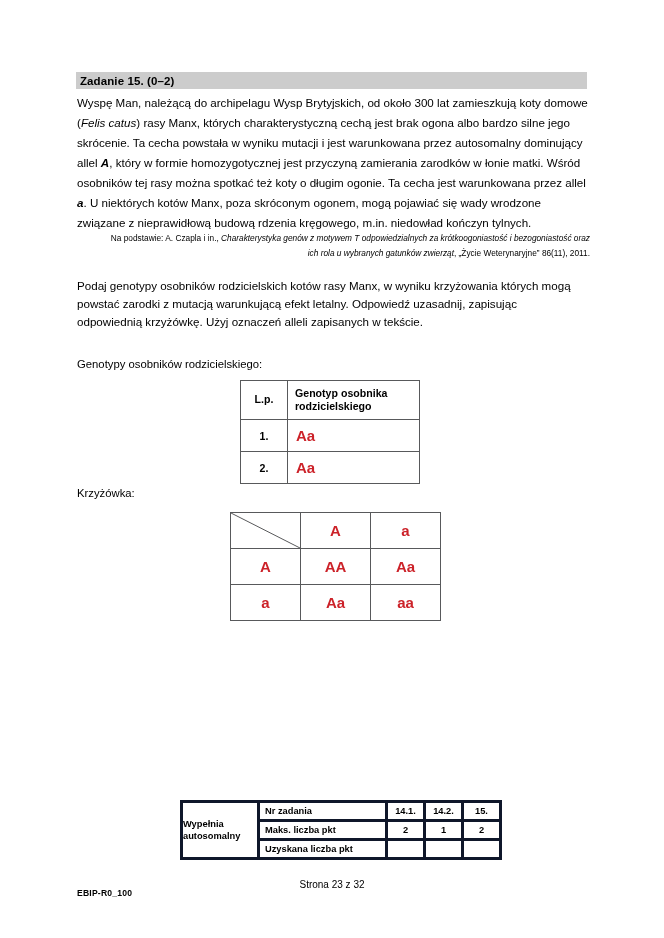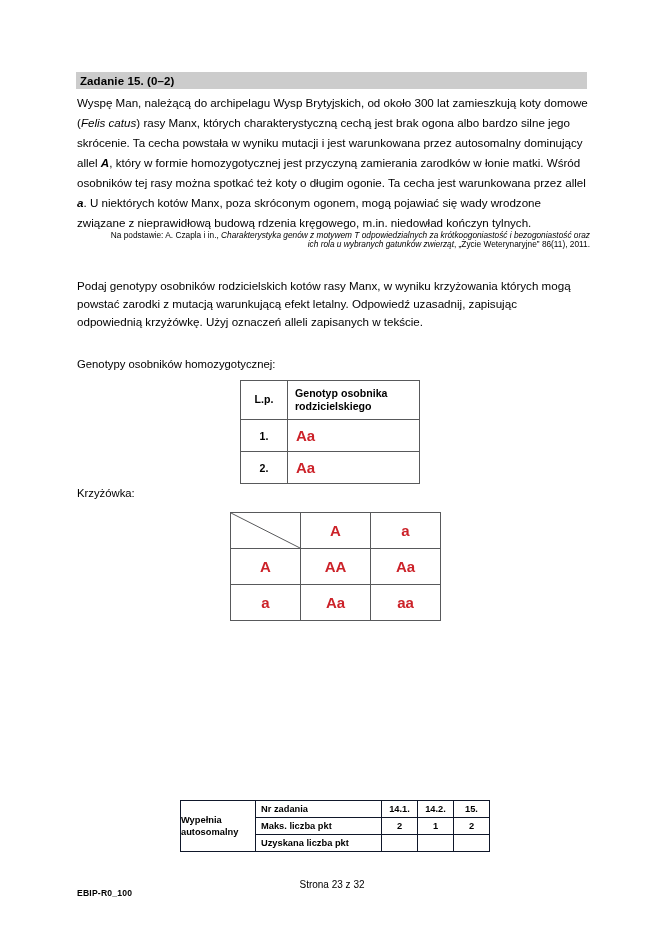--- a/index.html
+++ b/index.html
@@ -52,21 +52,21 @@
   .body-text em { font-style: italic; }
   .body-text b  { font-weight: bold; font-style: italic; }
 
   
   .source {
     position: absolute;
     left: 100px;
     top: 231px;
     width: 490px;
     font-size: 8.3px;
-    line-height: 9px;
+    line-height: 15px;
     text-align: right;
     font-style: italic;
   }
   .source .roman { font-style: normal; }
 
   
   .prompt {
     position: absolute;
     left: 77px;
     top: 277px;
@@ -168,21 +168,21 @@
     position: absolute;
     left: 180px;
     top: 800px;
     width: 300px;
     border-collapse: collapse;
     table-layout: fixed;
     font-size: 9.3px;
     font-weight: bold;
   }
   .examiner td {
-    border: 1px solid #0f172a;
+    border: 3px solid #0f172a;
     padding: 0;
     height: 16px;
     vertical-align: middle;
   }
   .ex-title {
     width: 74px;
     text-align: left;
     line-height: 12.5px;
   }
   .ex-rowlabel {
@@ -226,21 +226,21 @@
   <div class="body-text">
     <span>Wyspę Man, należącą do archipelagu Wysp Brytyjskich, od około 300 lat zamieszkują koty domowe (</span><em>Felis catus</em><span>) rasy Manx, których charakterystyczną cechą jest brak ogona albo bardzo silne jego skrócenie. Ta cecha powstała w wyniku mutacji i jest warunkowana przez autosomalny dominujący allel </span><b>A</b><span>, który w formie homozygotycznej jest przyczyną zamierania zarodków w łonie matki. Wśród osobników tej rasy można spotkać też koty o długim ogonie. Ta cecha jest warunkowana przez allel </span><b>a</b><span>. U niektórych kotów Manx, poza skróconym ogonem, mogą pojawiać się wady wrodzone związane z nieprawidłową budową rdzenia kręgowego, m.in. niedowład kończyn tylnych.</span>
   </div>
 
   <div class="source">
     <span class="roman">Na podstawie: A. Czapla i in., </span><span>Charakterystyka genów z motywem T odpowiedzialnych za krótkoogoniastość i bezogoniastość oraz ich rola u wybranych gatunków zwierząt</span><span class="roman">, „Życie Weterynaryjne” 86(11), 2011.</span>
   </div>
 
   <div class="prompt">Podaj genotypy osobników rodzicielskich kotów rasy Manx, w wyniku krzyżowania których mogą powstać zarodki z mutacją warunkującą efekt letalny. Odpowiedź uzasadnij, zapisując odpowiednią krzyżówkę. Użyj oznaczeń alleli zapisanych w tekście.</div>
 
-  <div class="label-genotypy">Genotypy osobników homozygotycznej:</div>
+  <div class="label-genotypy">Genotypy osobników rodzicielskiego:</div>
 
   <table class="genotype-table">
     <tbody>
       <tr>
         <td class="gt-head gt-head-lp gt-col-lp">L.p.</td>
         <td class="gt-head">Genotyp osobnika rodzicielskiego</td>
       </tr>
       <tr>
         <td class="gt-row-lp gt-col-lp">1.</td>
         <td class="gt-row-val">Aa</td>

